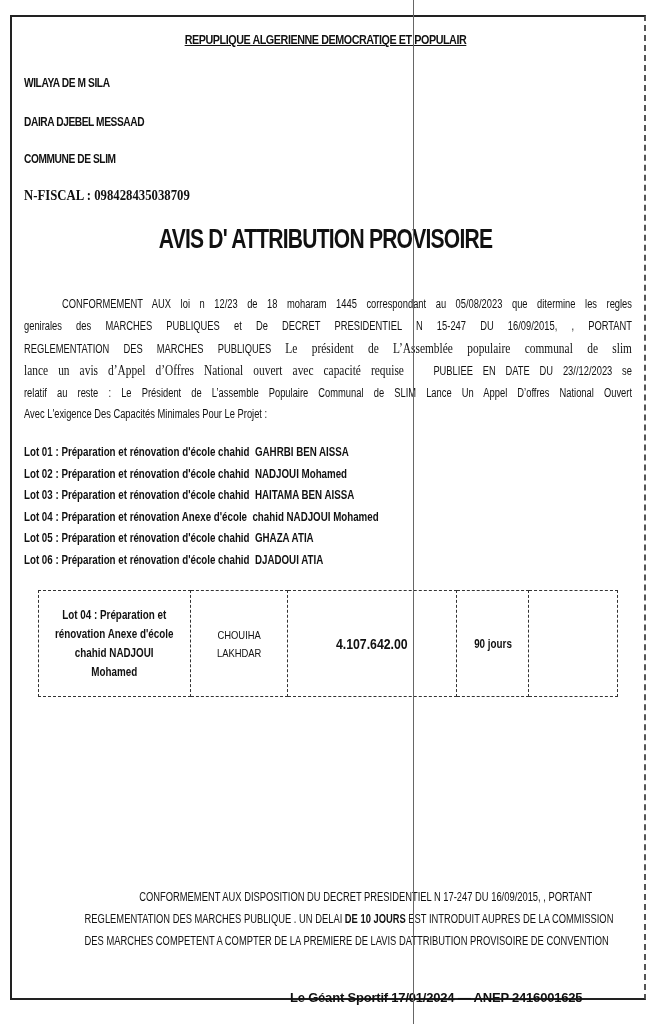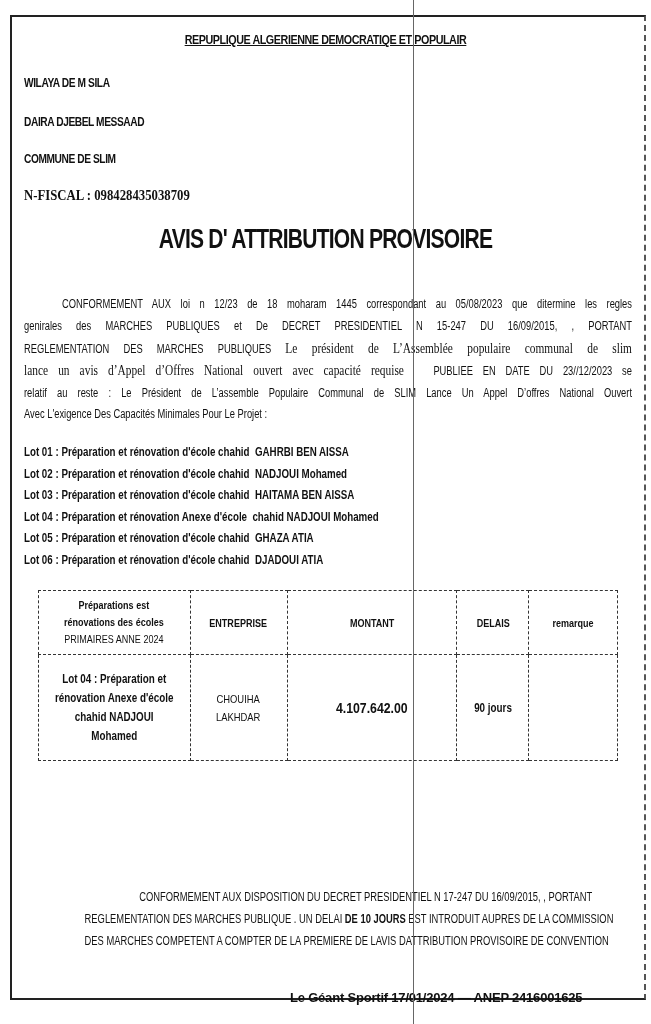--- a/index.html
+++ b/index.html
@@ -98,33 +98,20 @@
 
 <table class="res">
   <colgroup>
     <col style="width:152px">
       <col style="width:97px">
       <col style="width:170px">
       <col style="width:72px">
       <col style="width:89px">
   </colgroup>
   <tbody>
-      <tr>
-    <th class="h1">
-      <div class="sq" style="line-height:17px">
-        <b>Préparations est</b><br>
-        <b>rénovations des  écoles</b><br>
-        <span>PRIMAIRES ANNE  2024</span>
-      </div>
-    </th>
-    <th><span class="sq">ENTREPRISE</span></th>
-    <th><span class="sq">MONTANT</span></th>
-    <th><span class="sq">DELAIS</span></th>
-    <th><span class="sq">remarque</span></th>
-  </tr>
   <tr style="height:106px">
     <td class="lotcell">
       <div class="sq">
         <span>Lot 04 : Préparation et</span><br>
         <span>rénovation Anexe  d'école</span><br>
         <span>chahid   NADJOUI</span><br>
         <span>Mohamed</span>
       </div>
     </td>
     <td class="company">

